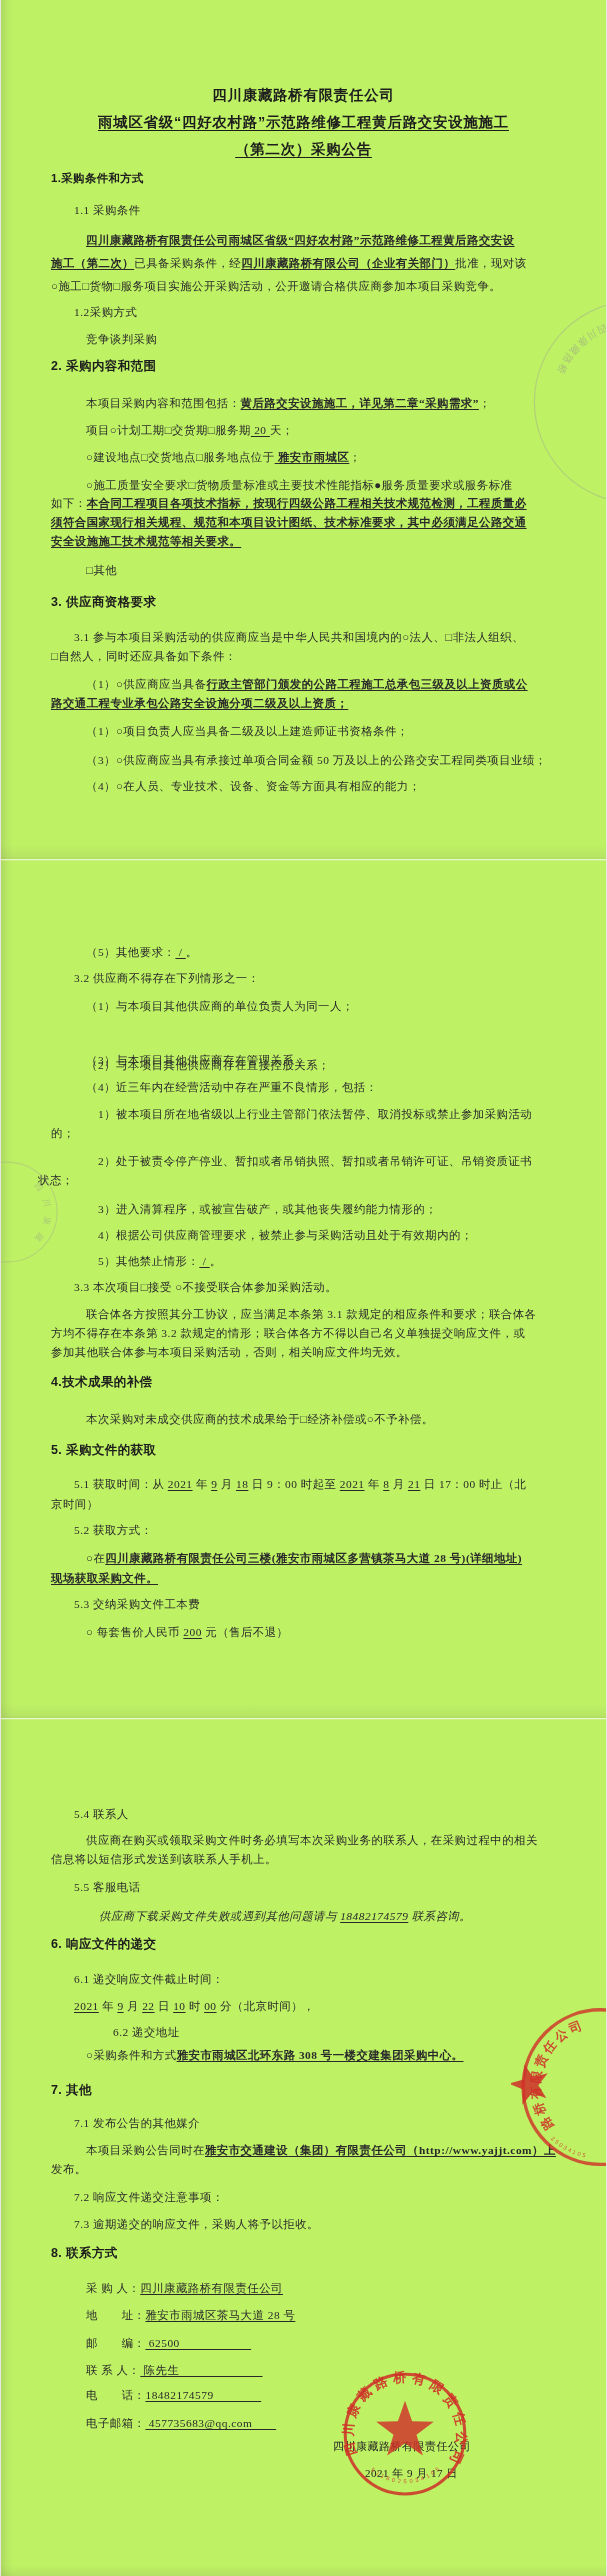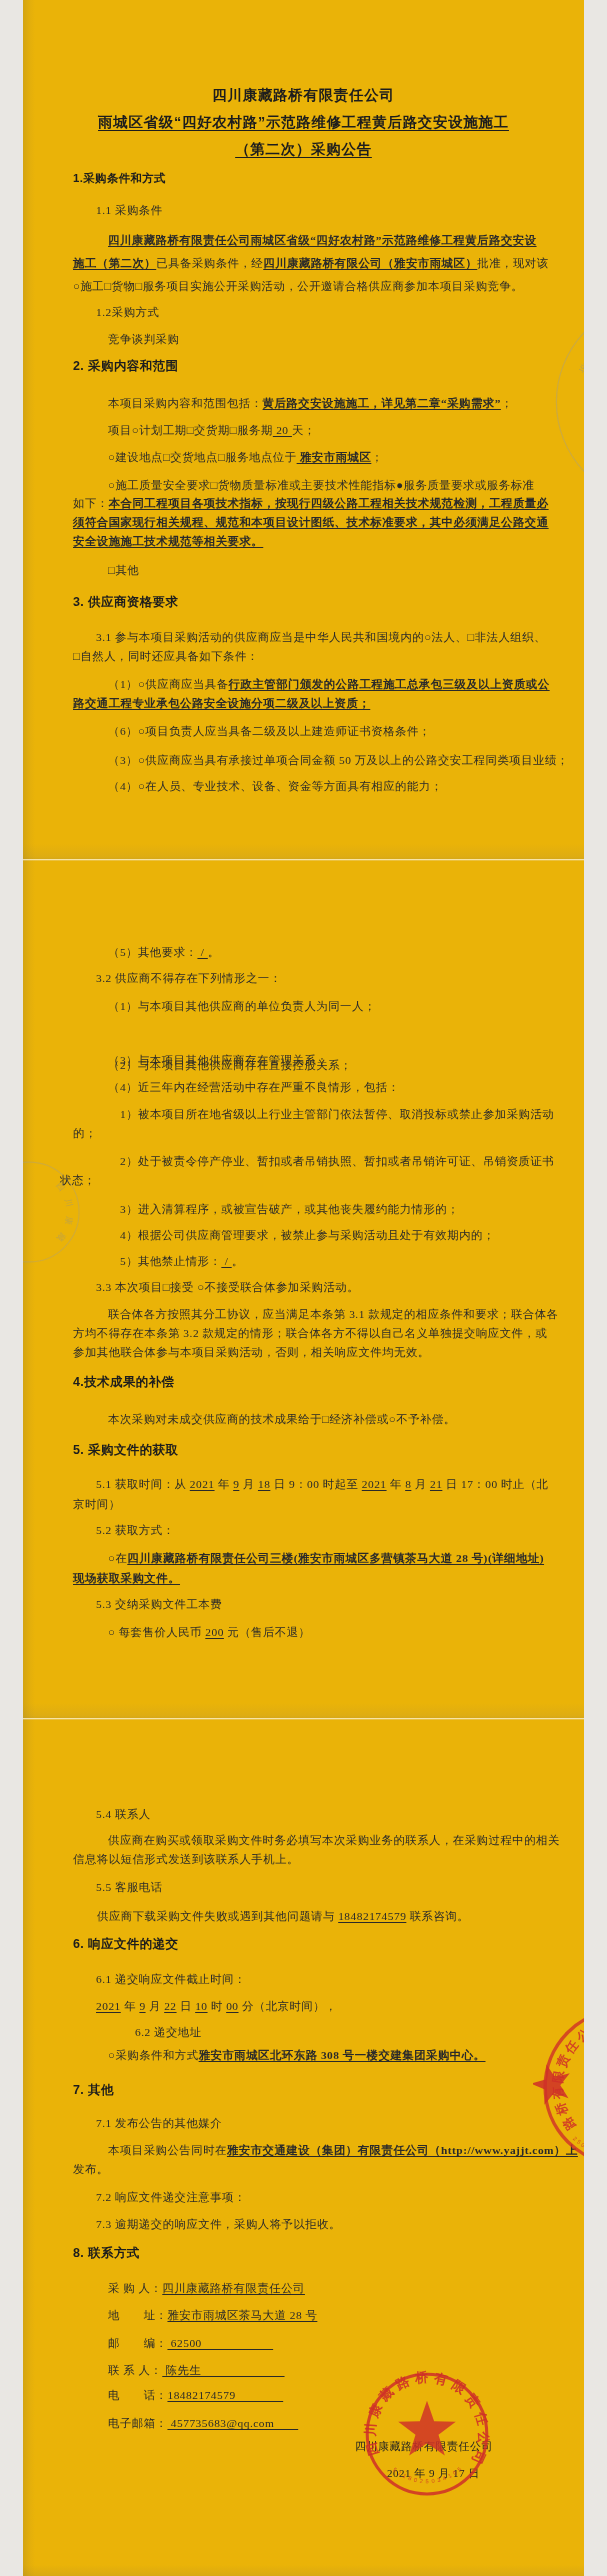--- a/index.html
+++ b/index.html
@@ -1,18 +1,18 @@
 <!DOCTYPE html>
 <html style="font-size:12px"><head>
 <meta charset="utf-8">
 <style>
   html,body{margin:0;padding:0;background:#e9e7e3;}
   .page{
-    position:relative;width:561px;height:2576px;margin:0 auto;
-    background:#eab308;overflow:hidden;
+    position:relative;width:605px;height:2576px;margin:0 auto;
+    background:#bef264;overflow:hidden;
     font-family:"Liberation Serif","DejaVu Serif",serif;
   }
   .line{
     position:absolute;white-space:nowrap;
     font:11.4px/1.45 "Liberation Serif","DejaVu Serif",serif;
     color:#2a2a2a;letter-spacing:0.5px;
   }
   .line.center{left:0 !important;right:0;text-align:center;}
   .line.t,.line.tu{
     font-family:"Liberation Sans","DejaVu Sans",sans-serif;
@@ -58,39 +58,39 @@
   <div class="seam" style="top:1703px"></div>
   <div class="edge-bottom"></div>
 
   <div id="doc-lines">
       <div class="line t center" style="top: 85px;"><span>四川康藏路桥有限责任公司</span></div>
       <div class="line tu center" style="top: 112px;"><span>雨城区省级“四好农村路”示范路维修工程黄后路交安设施施工</span></div>
       <div class="line tu center" style="top: 139px;"><span>（第二次）采购公告</span></div>
       <div class="line h1" style="top: 170px; left: 50px;"><span>1.采购条件和方式</span></div>
       <div class="line" style="top: 202px; left: 73px;"><span>1.1 采购条件</span></div>
       <div class="line" style="top: 232px; left: 85px;"><span class="u bd">四川康藏路桥有限责任公司雨城区省级“四好农村路”示范路维修工程黄后路交安设</span></div>
-      <div class="line" style="top: 255px; left: 50px;"><span class="u bd">施工（第二次）</span><span>已具备采购条件，经</span><span class="u bd">四川康藏路桥有限公司（雅安市雨城区）</span><span>批准，现对该</span></div>
+      <div class="line" style="top: 255px; left: 50px;"><span class="u bd">施工（第二次）</span><span>已具备采购条件，经</span><span class="u bd">四川康藏路桥有限公司（企业有关部门）</span><span>批准，现对该</span></div>
       <div class="line" style="top: 278px; left: 50px;"><span>○施工□货物□服务项目实施公开采购活动，公开邀请合格供应商参加本项目采购竞争。</span></div>
       <div class="line" style="top: 304px; left: 73px;"><span>1.2采购方式</span></div>
       <div class="line" style="top: 331px; left: 85px;"><span>竞争谈判采购</span></div>
       <div class="line h" style="top: 357px; left: 50px;"><span>2. 采购内容和范围</span></div>
       <div class="line" style="top: 395px; left: 85px;"><span>本项目采购内容和范围包括：</span><span class="u bd">黄后路交安设施施工，详见第二章“采购需求”</span><span>；</span></div>
       <div class="line" style="top: 422px; left: 85px;"><span>项目○计划工期□交货期□服务期</span><span class="u"> 20 </span><span>天；</span></div>
       <div class="line" style="top: 449px; left: 85px;"><span>○建设地点□交货地点□服务地点位于</span><span class="u bd"> 雅安市雨城区</span><span>；</span></div>
       <div class="line" style="top: 477px; left: 85px;"><span>○施工质量安全要求□货物质量标准或主要技术性能指标●服务质量要求或服务标准</span></div>
       <div class="line" style="top: 495px; left: 50px;"><span>如下：</span><span class="u bd">本合同工程项目各项技术指标，按现行四级公路工程相关技术规范检测，工程质量必</span></div>
       <div class="line" style="top: 514px; left: 50px;"><span class="u bd">须符合国家现行相关规程、规范和本项目设计图纸、技术标准要求，其中必须满足公路交通</span></div>
       <div class="line" style="top: 533px; left: 50px;"><span class="u bd">安全设施施工技术规范等相关要求。</span></div>
       <div class="line" style="top: 562px; left: 85px;"><span>□其他</span></div>
       <div class="line h" style="top: 593px; left: 50px;"><span>3.  供应商资格要求</span></div>
       <div class="line" style="top: 629px; left: 73px;"><span>3.1 参与本项目采购活动的供应商应当是中华人民共和国境内的○法人、□非法人组织、</span></div>
       <div class="line" style="top: 648px; left: 50px;"><span>□自然人，同时还应具备如下条件：</span></div>
       <div class="line" style="top: 676px; left: 85px;"><span>（1）○供应商应当具备</span><span class="u bd">行政主管部门颁发的公路工程施工总承包三级及以上资质或公</span></div>
       <div class="line" style="top: 695px; left: 50px;"><span class="u bd">路交通工程专业承包公路安全设施分项二级及以上资质；</span></div>
-      <div class="line" style="top: 723px; left: 85px;"><span>（6）○项目负责人应当具备二级及以上建造师证书资格条件；</span></div>
+      <div class="line" style="top: 723px; left: 85px;"><span>（1）○项目负责人应当具备二级及以上建造师证书资格条件；</span></div>
       <div class="line" style="top: 752px; left: 85px;"><span>（3）○供应商应当具有承接过单项合同金额 50 万及以上的公路交安工程同类项目业绩；</span></div>
       <div class="line" style="top: 778px; left: 85px;"><span>（4）○在人员、专业技术、设备、资金等方面具有相应的能力；</span></div>
       <div class="line" style="top: 944px; left: 85px;"><span>（5）其他要求：</span><span class="u"> / </span><span>。</span></div>
       <div class="line" style="top: 970px; left: 73px;"><span>3.2 供应商不得存在下列情形之一：</span></div>
       <div class="line" style="top: 998px; left: 85px;"><span>（1）与本项目其他供应商的单位负责人为同一人；</span></div>
       <div class="line" style="top: 1025px; left: 85px; margin-top: 32px;"><span>（2）与本项目其他供应商存在直接控股关系；</span></div>
       <div class="line" style="top: 1052px; left: 85px;"><span>（3）与本项目其他供应商存在管理关系；</span></div>
       <div class="line" style="top: 1079px; left: 85px;"><span>（4）近三年内在经营活动中存在严重不良情形，包括：</span></div>
       <div class="line" style="top: 1106px; left: 97px;"><span>1）被本项目所在地省级以上行业主管部门依法暂停、取消投标或禁止参加采购活动</span></div>
       <div class="line" style="top: 1125px; left: 50px;"><span>的；</span></div>
@@ -110,21 +110,21 @@
       <div class="line" style="top: 1496px; left: 50px;"><span>京时间）</span></div>
       <div class="line" style="top: 1522px; left: 73px;"><span>5.2 获取方式：</span></div>
       <div class="line" style="top: 1550px; left: 85px;"><span>○在</span><span class="u bd">四川康藏路桥有限责任公司三楼(雅安市雨城区多营镇茶马大道 28 号)(详细地址)</span></div>
       <div class="line" style="top: 1570px; left: 50px;"><span class="u bd">现场获取采购文件。</span></div>
       <div class="line" style="top: 1596px; left: 73px;"><span>5.3 交纳采购文件工本费</span></div>
       <div class="line" style="top: 1624px; left: 85px;"><span>○ 每套售价人民币 </span><span class="u">200</span><span> 元（售后不退）</span></div>
       <div class="line" style="top: 1806px; left: 73px;"><span>5.4 联系人</span></div>
       <div class="line" style="top: 1832px; left: 85px;"><span>供应商在购买或领取采购文件时务必填写本次采购业务的联系人，在采购过程中的相关</span></div>
       <div class="line" style="top: 1851px; left: 50px;"><span>信息将以短信形式发送到该联系人手机上。</span></div>
       <div class="line" style="top: 1879px; left: 73px;"><span>5.5 客服电话</span></div>
-      <div class="line" style="top: 1908px; left: 74px;"><span>供应商下载采购文件失败或遇到其他问题请与 </span><span class="u">18482174579</span><span> 联系咨询。</span></div>
+      <div class="line" style="top: 1908px; left: 98px; font-style: italic;"><span>供应商下载采购文件失败或遇到其他问题请与 </span><span class="u">18482174579</span><span> 联系咨询。</span></div>
       <div class="line h" style="top: 1935px; left: 50px;"><span>6. 响应文件的递交</span></div>
       <div class="line" style="top: 1971px; left: 73px;"><span>6.1 递交响应文件截止时间：</span></div>
       <div class="line" style="top: 1998px; left: 73px;"><span class="u">2021</span><span> 年 </span><span class="u">9</span><span> 月 </span><span class="u">22</span><span> 日 </span><span class="u">10</span><span> 时 </span><span class="u">00</span><span> 分（北京时间），</span></div>
       <div class="line" style="top: 2024px; left: 73px; margin-left: 39px;"><span>6.2 递交地址</span></div>
       <div class="line" style="top: 2047px; left: 85px;"><span>○采购条件和方式</span><span class="u bd">雅安市雨城区北环东路 308 号一楼交建集团采购中心。</span></div>
       <div class="line h" style="top: 2081px; left: 50px;"><span>7. 其他</span></div>
       <div class="line" style="top: 2115px; left: 73px;"><span>7.1 发布公告的其他媒介</span></div>
       <div class="line" style="top: 2142px; left: 85px;"><span>本项目采购公告同时在</span><span class="u bd">雅安市交通建设（集团）有限责任公司（http://www.yajjt.com）上</span></div>
       <div class="line" style="top: 2161px; left: 50px;"><span>发布。</span></div>
       <div class="line" style="top: 2189px; left: 73px;"><span>7.2 响应文件递交注意事项：</span></div>

